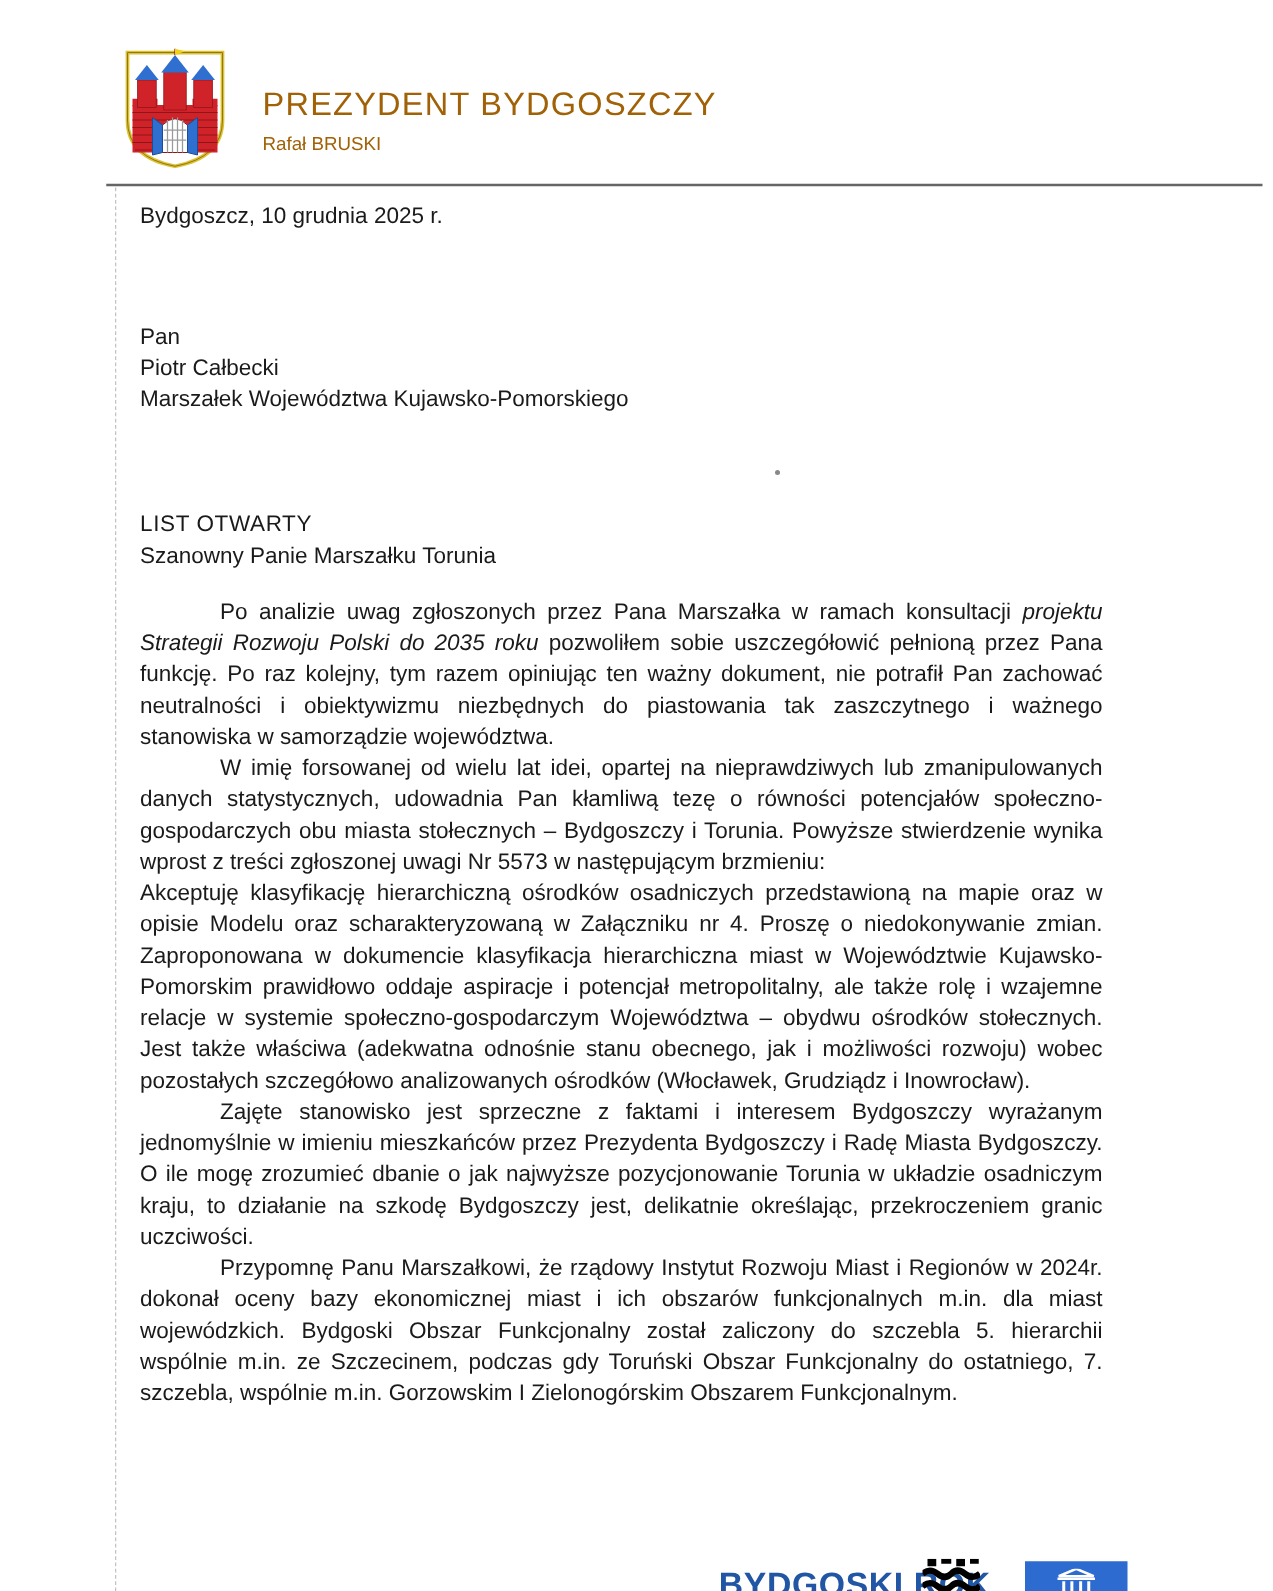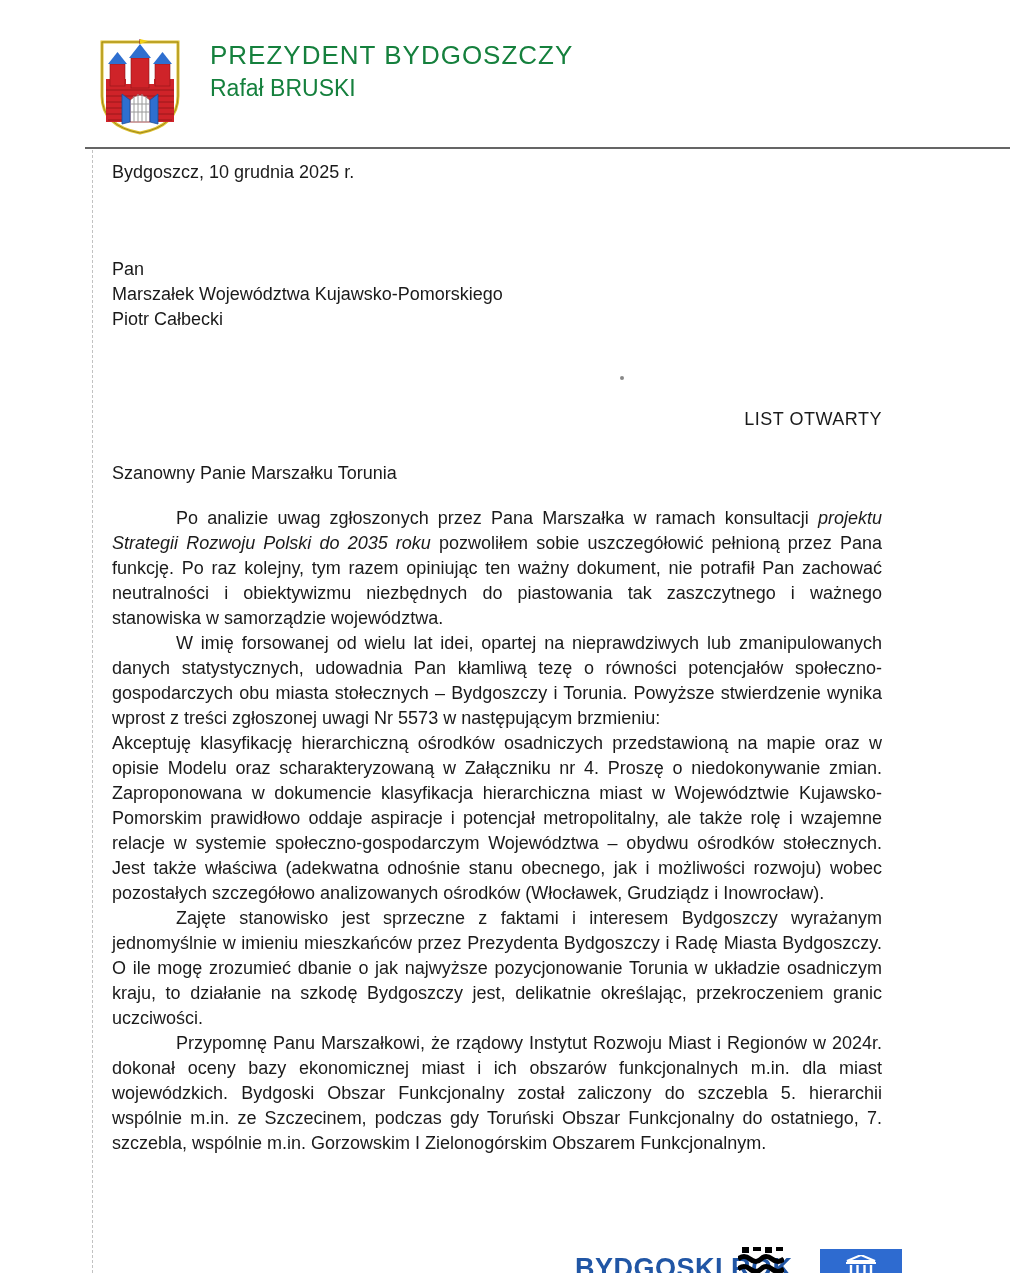--- a/index.html
+++ b/index.html
@@ -4,34 +4,34 @@
 <style>
   html,body{margin:0;padding:0;}
   body{
     width:1018px;height:1273px;background:#ffffff;position:relative;
     font-family:"Liberation Sans", sans-serif;color:#1a1a1a;overflow:hidden;
   }
   .page{position:absolute;inset:0;background:#fff;}
 
   
   .coa{position:absolute;left:98px;top:38px;width:84px;height:98px;}
-  .header-text{position:absolute;left:210px;top:40px;color:#15803d;}
+  .header-text{position:absolute;left:210px;top:68px;color:#a16207;}
   .header-title{font-size:26px;letter-spacing:1px;line-height:30px;}
-  .header-sub{font-size:23px;line-height:24px;margin-top:6px;}
+  .header-sub{font-size:15px;line-height:24px;margin-top:6px;}
 
   .rule{position:absolute;left:85px;top:147px;width:925px;height:2px;background:#4a4a4a;opacity:.85;}
   .left-scan-line{position:absolute;left:92px;top:150px;height:1123px;width:0;border-left:1px dashed #b3b3b3;opacity:.8;}
   .scan-speck{position:absolute;left:620px;top:376px;width:4px;height:4px;border-radius:50%;background:#6a6a6a;opacity:.8;}
 
   
   .content{position:absolute;left:112px;top:160px;width:770px;font-size:18px;line-height:25px;}
   .meta-line{white-space:nowrap;}
   .addressee{margin-top:72px;font-weight:normal;}
-  .letter-title{margin-top:75px;text-align:right;letter-spacing:.5px;}
-  .salutation{margin-top:29px;}
+  .letter-title{margin-top:75px;text-align:left;letter-spacing:.5px;}
+  .salutation{}
   .paragraphs{margin-top:20px;text-align:justify;}
   .para{margin:0;}
   .para.indent{text-indent:64px;}
   .run-normal{font-style:normal;font-weight:normal;}
   .run-italic{font-style:italic;}
   .run-bold{font-weight:normal;}
 
   
   .footer{position:absolute;left:0;top:1243px;width:1018px;height:30px;overflow:hidden;}
   .footer-text{position:absolute;left:575px;top:10px;font-size:27px;font-weight:bold;letter-spacing:.5px;color:#2156a5;white-space:nowrap;}
@@ -102,22 +102,22 @@
   <div class="scan-speck"></div>
 
   <div class="content">
 
     <div>
       <div class="meta-line">Bydgoszcz, 10 grudnia 2025 r.</div>
     </div>
 
     <div class="addressee">
       <div>Pan</div>
+      <div>Piotr Całbecki</div>
       <div>Marszałek Województwa Kujawsko-Pomorskiego</div>
-      <div>Piotr Całbecki</div>
     </div>
 
     <div class="letter-title">LIST OTWARTY</div>
 
     <div class="salutation">Szanowny Panie Marszałku Torunia</div>
 
     <div class="paragraphs">
       <p class="para indent"><span class="run-normal">Po analizie uwag zgłoszonych przez Pana Marszałka w ramach konsultacji </span><span class="run-italic">projektu Strategii Rozwoju Polski do 2035 roku</span><span class="run-normal"> pozwoliłem sobie uszczegółowić pełnioną przez Pana funkcję. Po raz kolejny, tym razem opiniując ten ważny dokument, nie potrafił Pan zachować neutralności i obiektywizmu niezbędnych do piastowania tak zaszczytnego i ważnego stanowiska w samorządzie województwa.</span></p>
       <p class="para indent"><span class="run-normal">W imię forsowanej od wielu lat idei, opartej na nieprawdziwych lub zmanipulowanych danych statystycznych, udowadnia Pan kłamliwą tezę o równości potencjałów społeczno-gospodarczych obu miasta stołecznych – Bydgoszczy i Torunia. Powyższe stwierdzenie wynika wprost z treści zgłoszonej uwagi Nr 5573 w następującym brzmieniu:</span></p>
       <p class="para"><span class="run-bold">Akceptuję klasyfikację hierarchiczną ośrodków osadniczych przedstawioną na mapie oraz w opisie Modelu oraz scharakteryzowaną w Załączniku nr 4. Proszę o niedokonywanie zmian. Zaproponowana w dokumencie klasyfikacja hierarchiczna miast w Województwie Kujawsko-Pomorskim prawidłowo oddaje aspiracje i potencjał metropolitalny, ale także rolę i wzajemne relacje w systemie społeczno-gospodarczym Województwa – obydwu ośrodków stołecznych. Jest także właściwa (adekwatna odnośnie stanu obecnego, jak i możliwości rozwoju) wobec pozostałych szczegółowo analizowanych ośrodków (Włocławek, Grudziądz i Inowrocław).</span></p>

